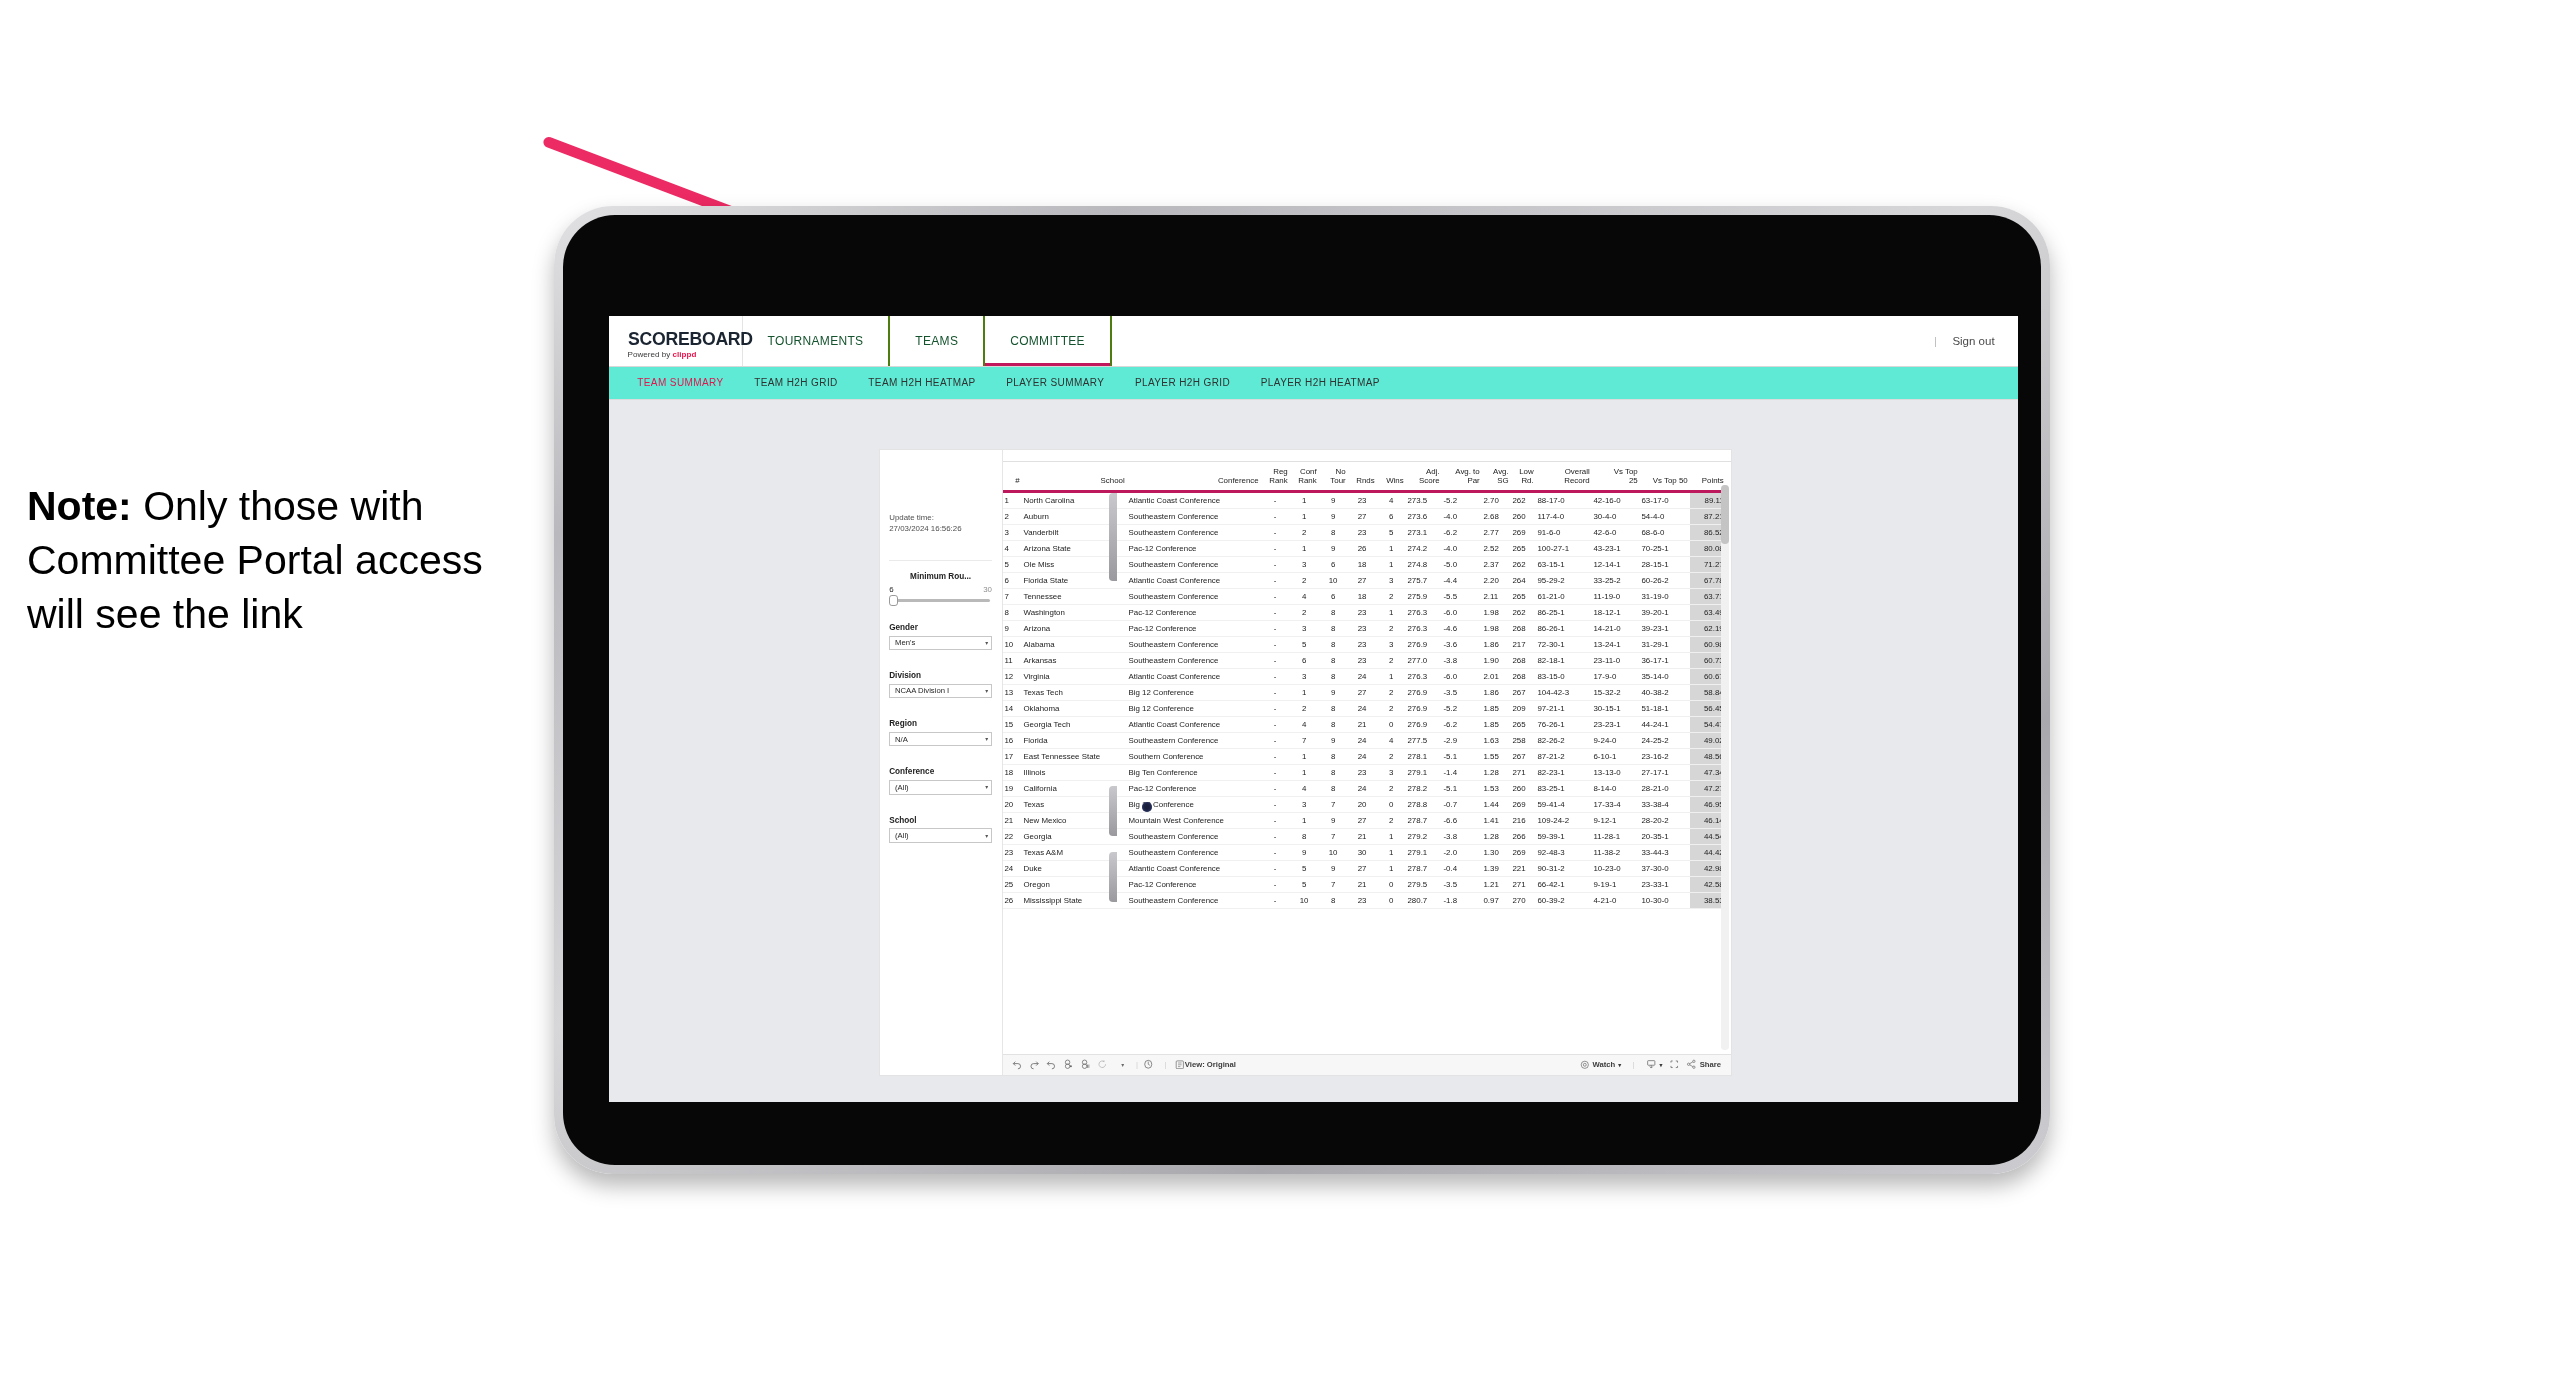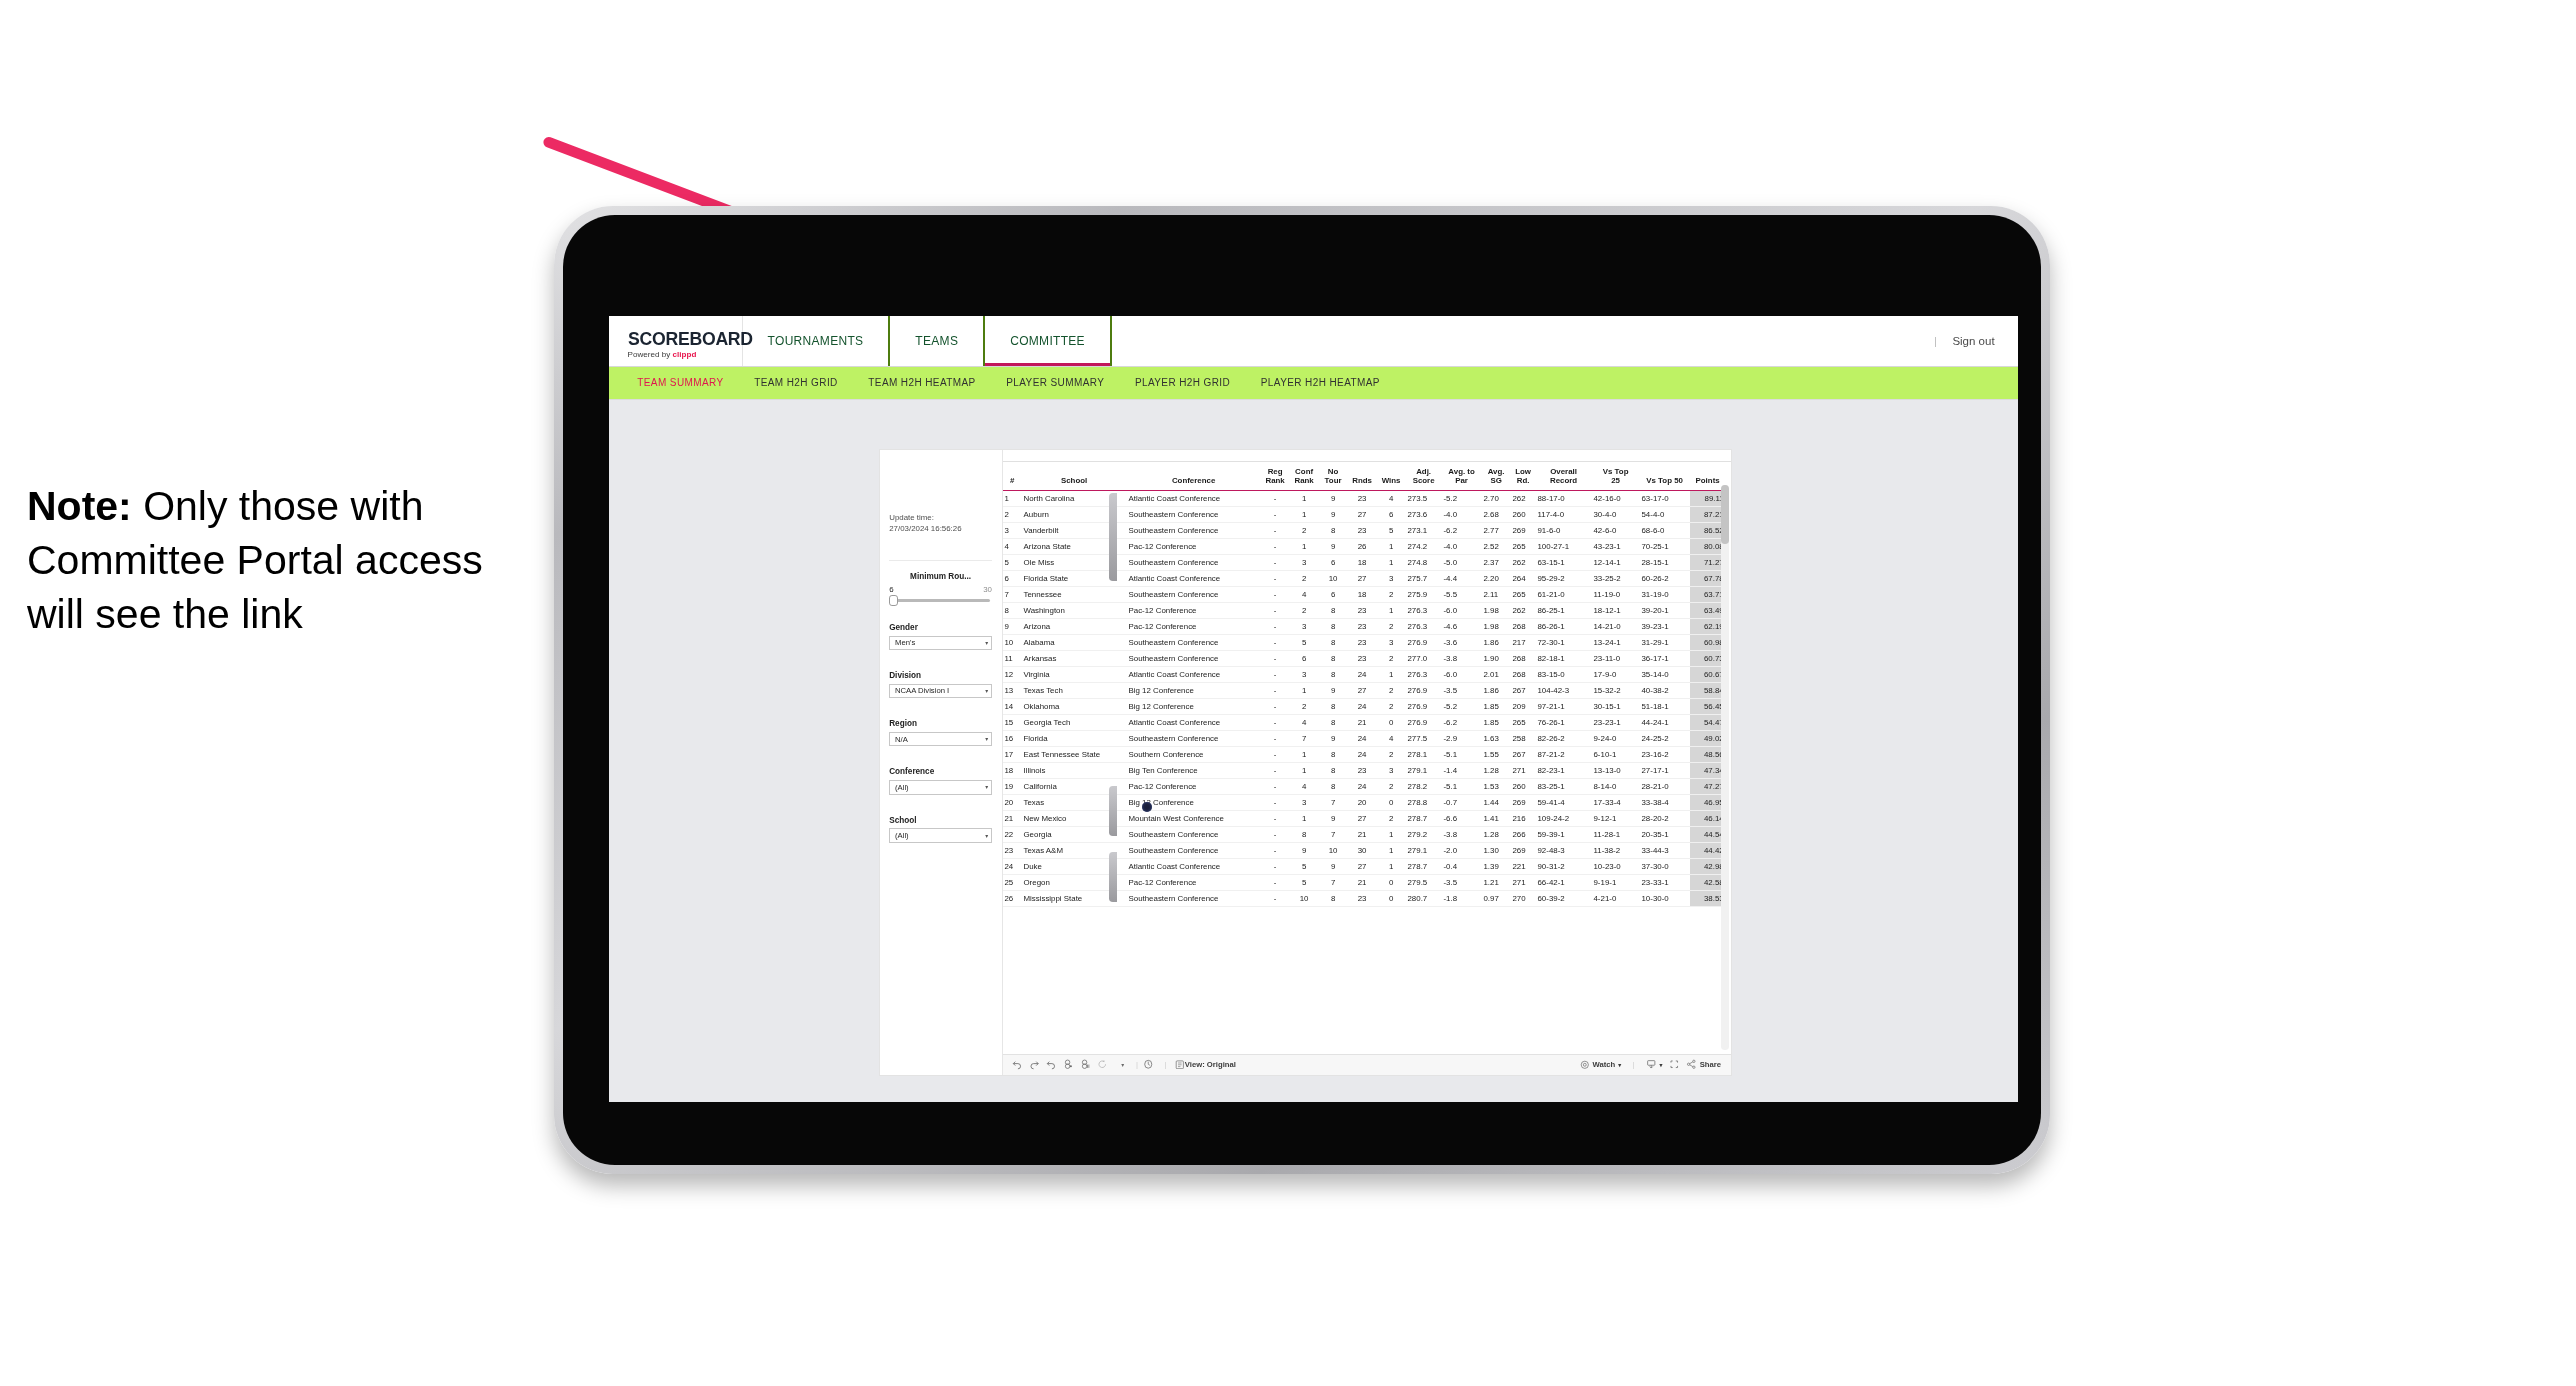--- a/index.html
+++ b/index.html
@@ -123,21 +123,21 @@
     display: flex; align-items: center;
     padding-right: 23px;
     gap: 15.3px;
     font-size: 11.5px; color: #4a4a4a;
   }
   .vbar { color: #bdbdbd; }
   .signout { cursor: pointer; }
 
   
   .subnav {
-    height: 33px; background: #bef264;
+    height: 33px; background: #5eead4;
     display: flex; align-items: center;
     padding-left: 13.4px; gap: 0;
     border-bottom: 1px solid #dcdcdc;
   }
   .subnav-item {
     font-size: 10px; letter-spacing: 0.4px;
     color: #313131; padding: 0 15.3px; cursor: pointer;
     white-space: nowrap;
   }
   .subnav-item.active { color: #e0164f; }
@@ -225,25 +225,25 @@
     overflow: hidden;
   }
   table.standings {
     border-collapse: collapse;
     width: 700px;
     font-size: 7.9px;
     color: #1c1c1c;
     table-layout: fixed;
   }
   table.standings th {
-    font-size: 7.9px; font-weight: 700; color: #1b1b1b;
-    text-align: center; vertical-align: bottom;
+    font-size: 7.9px; font-weight: 400; color: #1b1b1b;
+    text-align: right; vertical-align: bottom;
     padding: 5.8px 1.9px 4.8px 1.9px;
     line-height: 1.12;
-    border-bottom: 1px solid #be185d;
+    border-bottom: 3px solid #be185d;
   }
   table.standings td {
     padding: 3px 1.9px;
     border-bottom: 1px solid #f0f0f0;
     white-space: nowrap;
     color: #222;
   }
   
   .c-rank  { width: 19px; }
   .c-school{ width: 105px; }

